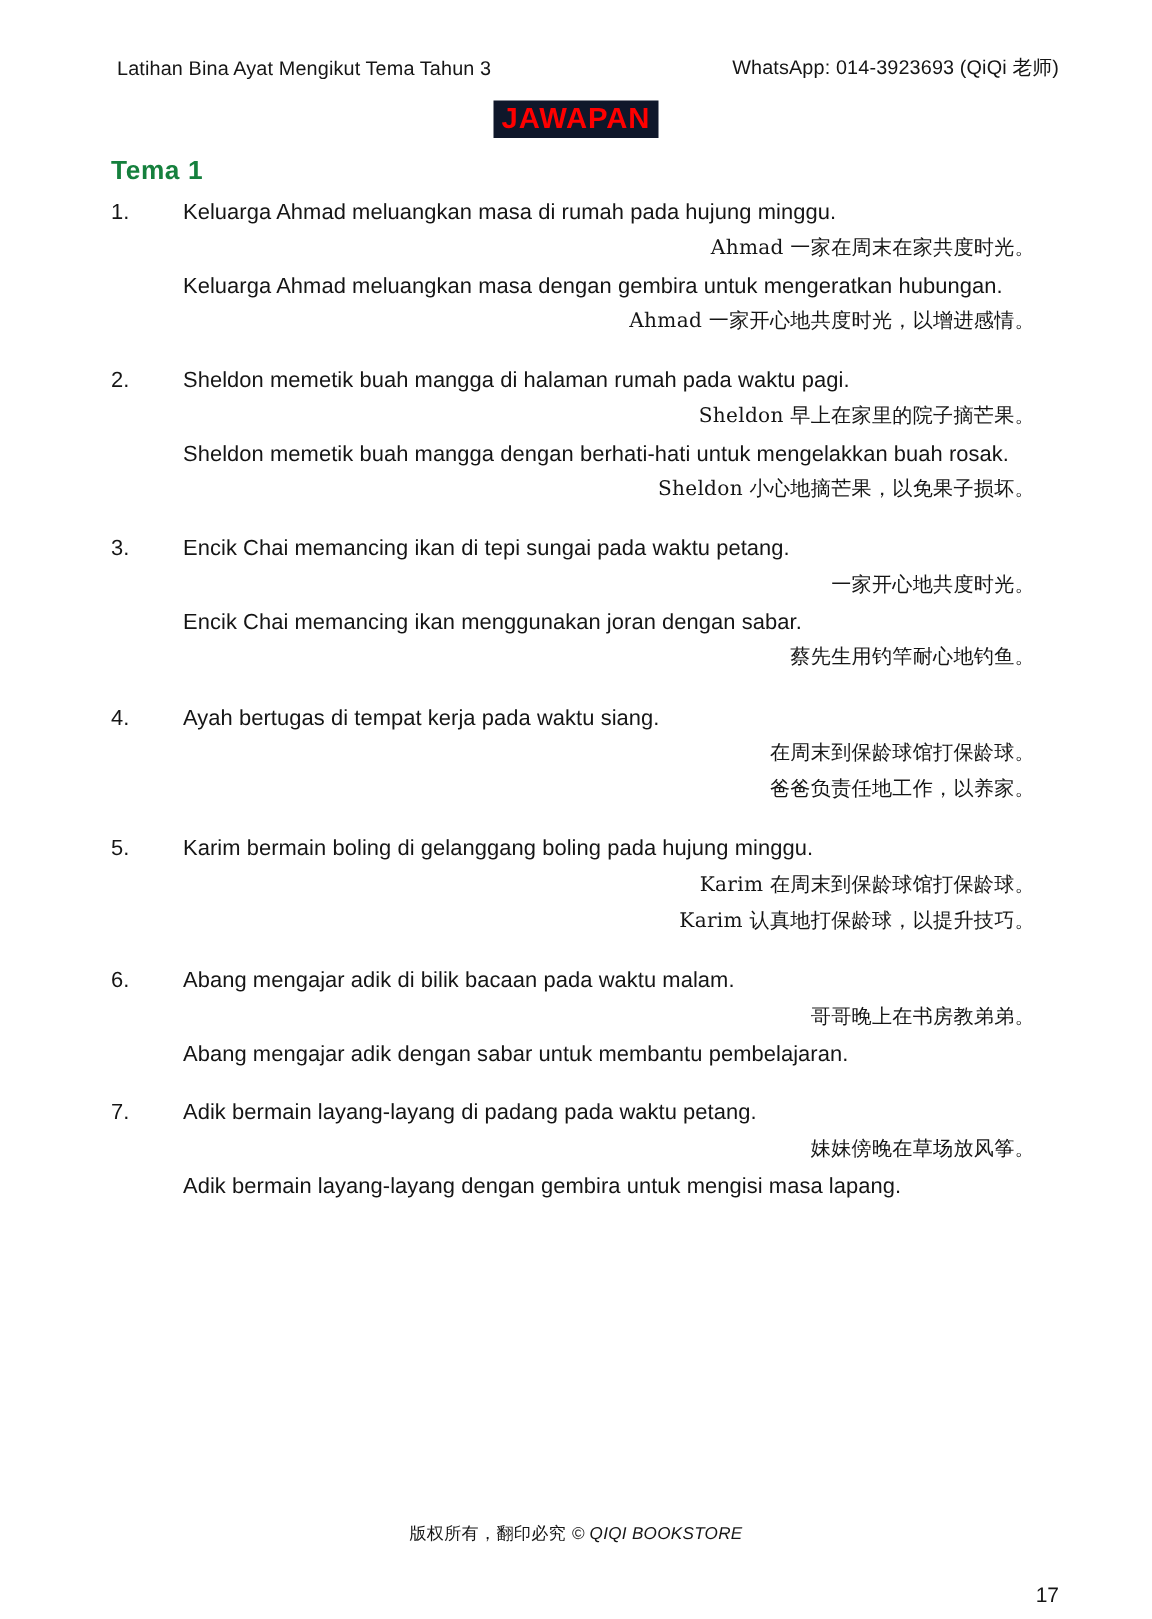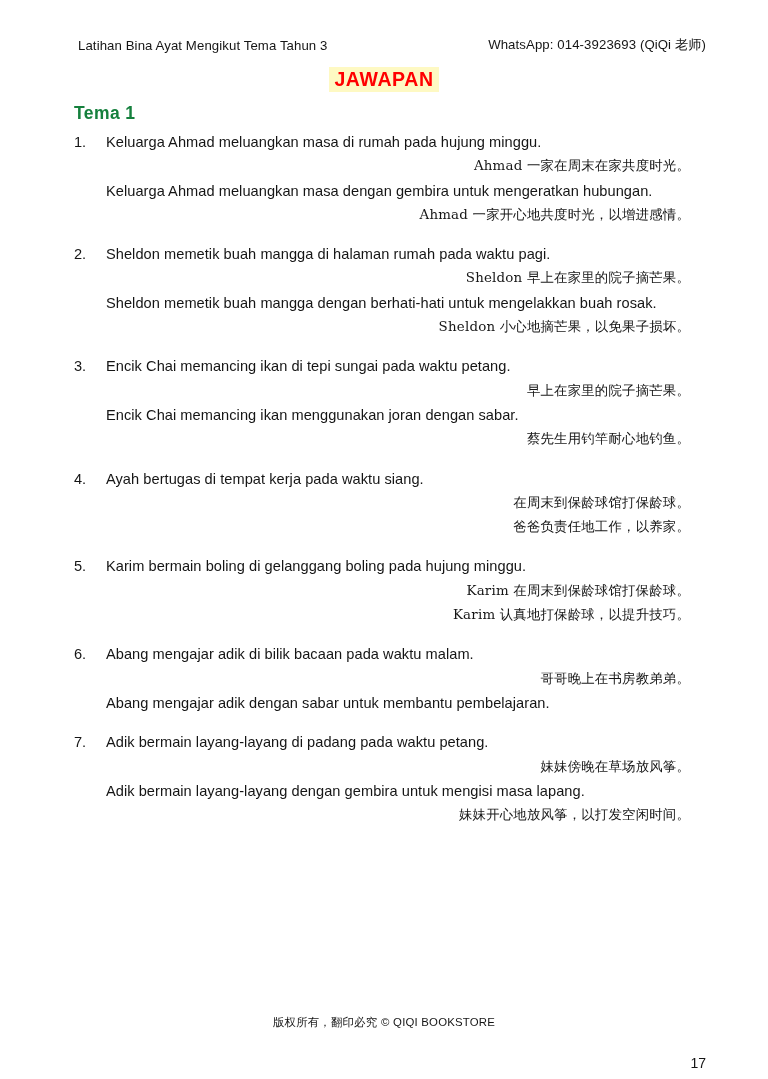--- a/index.html
+++ b/index.html
@@ -42,21 +42,21 @@
   
   .title-row {
     position: absolute;
     top: 67px;
     left: 0;
     right: 0;
     text-align: center;
   }
   .title-badge {
     display: inline-block;
-    background: #fef9c3;
+    background: #0f172a;
     color: #ff0000;
     font-size: 19.5px;
     font-weight: bold;
     letter-spacing: 0.6px;
     padding: 2px 5px 3px 5px;
     line-height: 1.05;
   }
 
   
   .tema-heading {
@@ -92,20 +92,21 @@
   }
   .qbody {
     flex: 1 1 auto;
     min-width: 0;
   }
   .line {
     font-size: 14.6px;
     line-height: 24.3px;
     color: #151515;
     letter-spacing: 0.05px;
+    margin-left: 16px;
   }
   .line.justify {
     text-align: justify;
     text-align-last: left;
   }
   .line.cn {
     font-family: "DejaVu Serif", "Liberation Serif", serif;
     font-size: 13.4px;
     letter-spacing: 0.2px;
     text-align: right;
@@ -125,20 +126,21 @@
     left: 0;
     right: 0;
     text-align: center;
     font-size: 11.4px;
     color: #151515;
     font-family: "DejaVu Serif", "Liberation Serif", serif;
     letter-spacing: 0.2px;
   }
   .copyright .cr-en {
     font-family: "Liberation Sans", sans-serif;
+    font-style: italic;
   }
 </style>
 </head>
 <body>
 
 <div class="page">
 
   <div class="doc-header">
     <span class="hdr-left">Latihan Bina Ayat Mengikut Tema Tahun 3</span>
     <span class="hdr-right">WhatsApp: 014-3923693 (QiQi 老师)</span>
@@ -166,21 +168,21 @@
           <div class="line justify">Sheldon memetik buah mangga di halaman rumah pada waktu pagi.</div>
           <div class="line cn">Sheldon 早上在家里的院子摘芒果。</div>
           <div class="line justify">Sheldon memetik buah mangga dengan berhati-hati untuk mengelakkan buah rosak.</div>
           <div class="line cn">Sheldon 小心地摘芒果，以免果子损坏。</div>
         </div>
       </div>
       <div class="qitem">
         <div class="qnum">3.</div>
         <div class="qbody">
           <div class="line justify">Encik Chai memancing ikan di tepi sungai pada waktu petang.</div>
-          <div class="line cn">早上在家里的院子摘芒果。</div>
+          <div class="line cn">一家开心地共度时光。</div>
           <div class="line justify">Encik Chai memancing ikan menggunakan joran dengan sabar.</div>
           <div class="line cn">蔡先生用钓竿耐心地钓鱼。</div>
         </div>
       </div>
       <div class="qitem">
         <div class="qnum">4.</div>
         <div class="qbody">
           <div class="line justify">Ayah bertugas di tempat kerja pada waktu siang.</div>
           <div class="line cn">在周末到保龄球馆打保龄球。</div>
           <div class="line cn">爸爸负责任地工作，以养家。</div>
@@ -201,21 +203,20 @@
           <div class="line cn">哥哥晚上在书房教弟弟。</div>
           <div class="line justify">Abang mengajar adik dengan sabar untuk membantu pembelajaran.</div>
         </div>
       </div>
       <div class="qitem">
         <div class="qnum">7.</div>
         <div class="qbody">
           <div class="line justify">Adik bermain layang-layang di padang pada waktu petang.</div>
           <div class="line cn">妹妹傍晚在草场放风筝。</div>
           <div class="line justify">Adik bermain layang-layang dengan gembira untuk mengisi masa lapang.</div>
-          <div class="line cn">妹妹开心地放风筝，以打发空闲时间。</div>
         </div>
       </div>
     </div>
 
   <div class="page-number">17</div>
 
   <div class="copyright">
     <span>版权所有，翻印必究 </span><span class="cr-en">© QIQI BOOKSTORE</span>
   </div>
 

